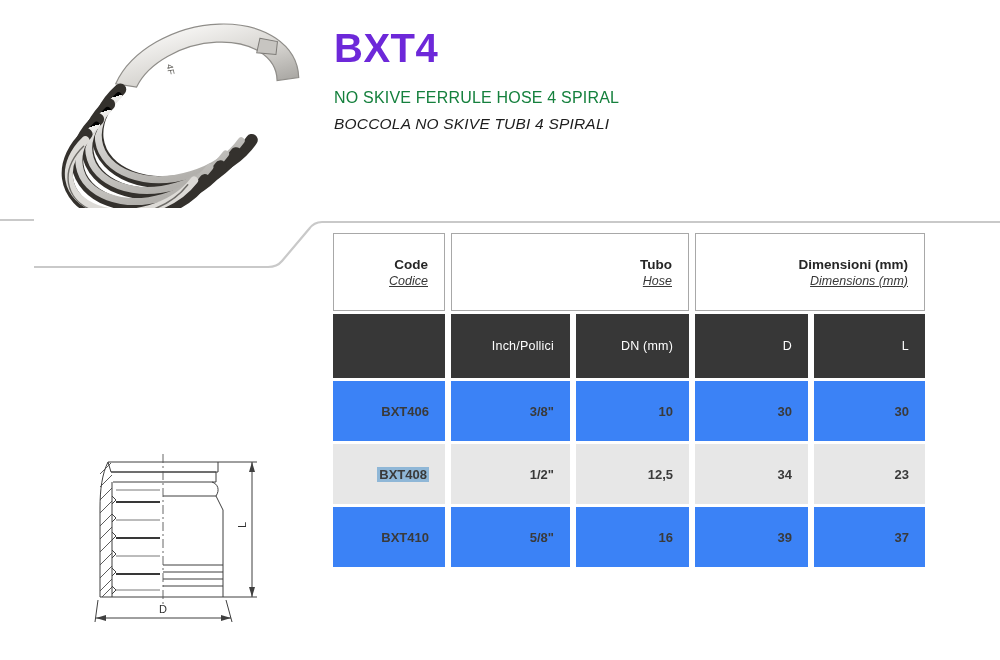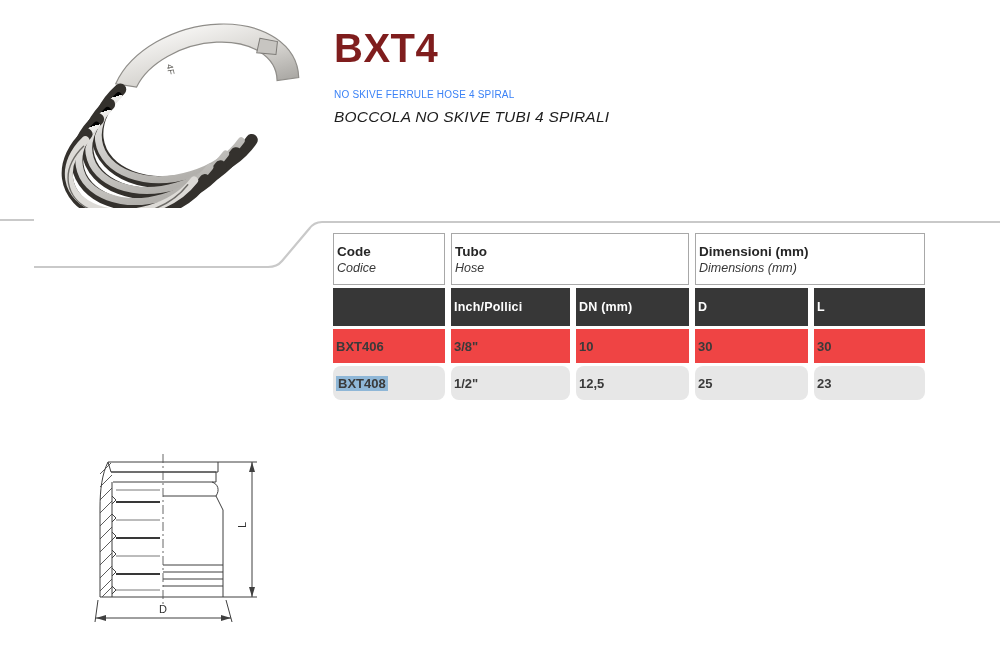--- a/index.html
+++ b/index.html
@@ -3,46 +3,46 @@
 <meta charset="utf-8">
 <style>
   html,body{margin:0;padding:0;}
   body{
     width:1000px;height:660px;position:relative;overflow:hidden;
     background:#ffffff;
     font-family:"Liberation Sans","DejaVu Sans",sans-serif;
   }
   
   .title-block{position:absolute;left:334px;top:28px;}
-  .title{font-size:40px;font-weight:bold;color:#7f1d1d;letter-spacing:.5px;line-height:1;margin:0;}
-  .sub-en{font-size:10px;color:#3b82f6;letter-spacing:.2px;margin:21px 16px 0 0;}
-  .sub-it{font-size:15.5px;font-style:italic;color:#1d1d1d;letter-spacing:.2px;margin:8px 0 0 0;text-align:right;}
+  .title{font-size:40px;font-weight:bold;color:#6d28d9;letter-spacing:.5px;line-height:1;margin:0;}
+  .sub-en{font-size:16px;color:#15803d;letter-spacing:.2px;margin:21px 16px 0 0;}
+  .sub-it{font-size:15.5px;font-style:italic;color:#1d1d1d;letter-spacing:.2px;margin:8px 0 0 0;}
   
   .product-svg{position:absolute;left:40px;top:8px;}
   .divider-svg{position:absolute;left:0;top:210px;}
   .drawing-svg{position:absolute;left:85px;top:450px;}
   
   .spec-table{
     position:absolute;left:327px;top:230px;
     border-collapse:separate;border-spacing:6px 3px;
     table-layout:fixed;
   }
-  .spec-table th,.spec-table td{text-align:left;vertical-align:middle;padding:3px;}
+  .spec-table th,.spec-table td{text-align:right;vertical-align:middle;padding:16px;}
   .group-th{
     background:#ffffff;border:1px solid #a8a8a8;height:44px;font-weight:normal;
   }
   .g-label{display:block;font-size:13.5px;font-weight:bold;color:#262626;}
-  .g-sub{display:block;font-size:12.5px;font-style:italic;color:#383838;margin-top:2px;}
+  .g-sub{display:block;font-size:12.5px;font-style:italic;color:#383838;margin-top:2px;text-decoration:underline;}
   .dark-th{
-    background:#373737;color:#fdfdfd;font-size:12.5px;font-weight:bold;height:32px;
+    background:#373737;color:#fdfdfd;font-size:12.5px;font-weight:normal;height:32px;
     letter-spacing:.2px;
   }
   .data-row td{height:28px;font-size:13px;font-weight:bold;color:#3a3a3a;}
-  .row-dark td{background:#ef4444;}
-  .row-light td{background:#e7e7e7;border-radius:8px;}
+  .row-dark td{background:#3b82f6;}
+  .row-light td{background:#e7e7e7;}
   .sel{background:#8fb7d7;padding:0 2px;}
   text{font-family:"Liberation Sans","DejaVu Sans",sans-serif;}
 </style>
 </head>
 <body>
 
 <svg class="product-svg" width="280" height="200" viewBox="0 0 280 200">
   <defs>
     <linearGradient id="m1" x1="0" y1="0" x2="0" y2="1">
       <stop offset="0" stop-color="#f4f3f1"></stop>
@@ -126,22 +126,29 @@
     <td>10</td>
     <td>30</td>
     <td>30</td>
   </tr>
   <tr class="data-row row-light">
     <td>
       <span class="sel">BXT408</span>
     </td>
     <td>1/2"</td>
     <td>12,5</td>
-    <td>25</td>
+    <td>34</td>
     <td>23</td>
+  </tr>
+  <tr class="data-row row-dark">
+    <td>BXT410</td>
+    <td>5/8"</td>
+    <td>16</td>
+    <td>39</td>
+    <td>37</td>
   </tr>
 </tbody>
   </table>
 
 <svg class="drawing-svg" width="190" height="185" viewBox="0 0 190 185">
   <g fill="none" stroke="#3f3f3f" stroke-width="1">
 
     <path d="M23,12 H133 V22 H26 Z"></path>
     <path d="M26,22 H131 V32 H28"></path>
 

